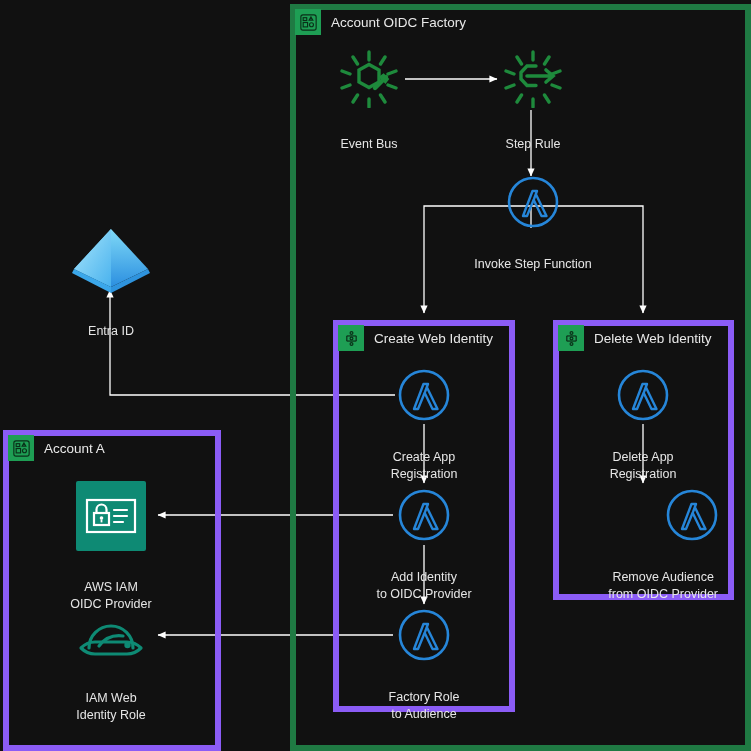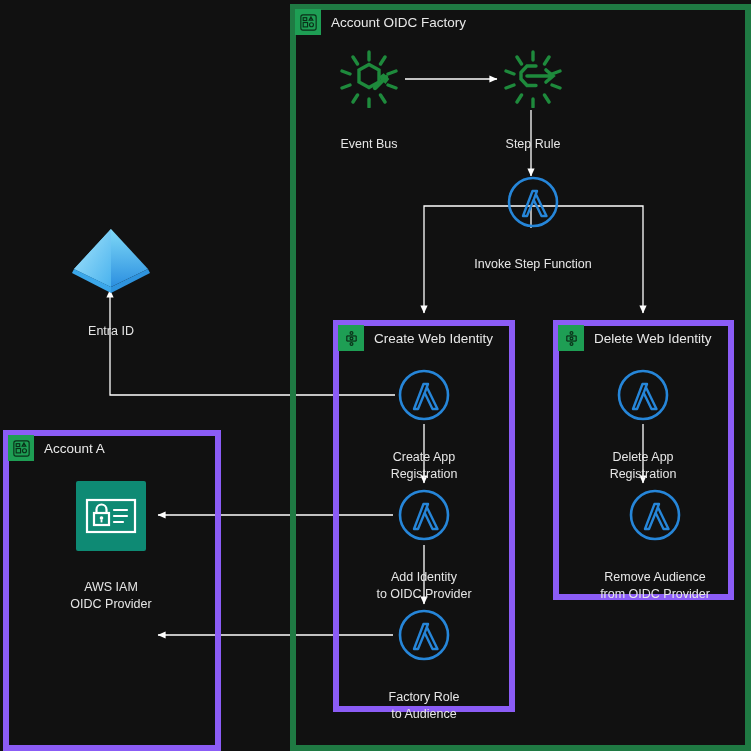--- a/index.html
+++ b/index.html
@@ -232,21 +232,21 @@
         <g fill="none" stroke="#2686d9" stroke-width="2.4" stroke-linejoin="round">
           <path d="M16 40 l9.5 -25 h4.5 l-3 8 -7 17 z"></path>
           <path d="M26.5 23.5 l8 16.5 h5 l-10.5 -21.5"></path>
         </g>
       </svg>
     </span>
     <span class="label">Delete App
 Registration</span>
   </div>
 
-  <div class="node" style="left:580px;top:489px;width:150px;">
+  <div class="node" style="left:568px;top:489px;width:150px;align-items:flex-end;">
     <span class="ico">
       <svg width="52" height="52" viewBox="0 0 52 52">
         <circle cx="26" cy="26" r="24" fill="none" stroke="#2686d9" stroke-width="2.6"></circle>
         <g fill="none" stroke="#2686d9" stroke-width="2.4" stroke-linejoin="round">
           <path d="M16 40 l9.5 -25 h4.5 l-3 8 -7 17 z"></path>
           <path d="M26.5 23.5 l8 16.5 h5 l-10.5 -21.5"></path>
         </g>
       </svg>
     </span>
     <span class="label">Remove Audience
@@ -262,14 +262,28 @@
         <rect x="18" y="32" width="15" height="12" fill="none" stroke="#ffffff" stroke-width="2.2"></rect>
         <circle cx="25.5" cy="37" r="1.8" fill="#ffffff"></circle>
         <path d="M25.5 38.4 v3" stroke="#ffffff" stroke-width="1.8"></path>
         <path d="M38 29 h13 M38 35 h13 M38 41 h9" stroke="#ffffff" stroke-width="2.2" stroke-linecap="round"></path>
       </svg>
     </span>
     <span class="label">AWS IAM
 OIDC Provider</span>
   </div>
 
+  <div class="node" style="left:58px;top:610px;width:106px;">
+    <span class="ico">
+      <svg width="68" height="52" viewBox="0 0 68 52">
+        <g fill="none" stroke="#0e8a74" stroke-width="3.2" stroke-linejoin="round" stroke-linecap="round">
+          <path d="M12 38 a22 22 0 0 1 44 0"></path>
+          <path d="M4 38 q6 -6 14 -6 h32 q8 0 14 6 q-6 6 -14 6 h-32 q-8 0 -14 -6 z"></path>
+          <path d="M22 36 q9 -12 24 -10"></path>
+        </g>
+        <circle cx="50.5" cy="35" r="3.2" fill="#0e8a74"></circle>
+      </svg>
+    </span>
+    <span class="label">IAM Web
+Identity Role</span>
+  </div>
 
 </div>
 
 </body></html>

